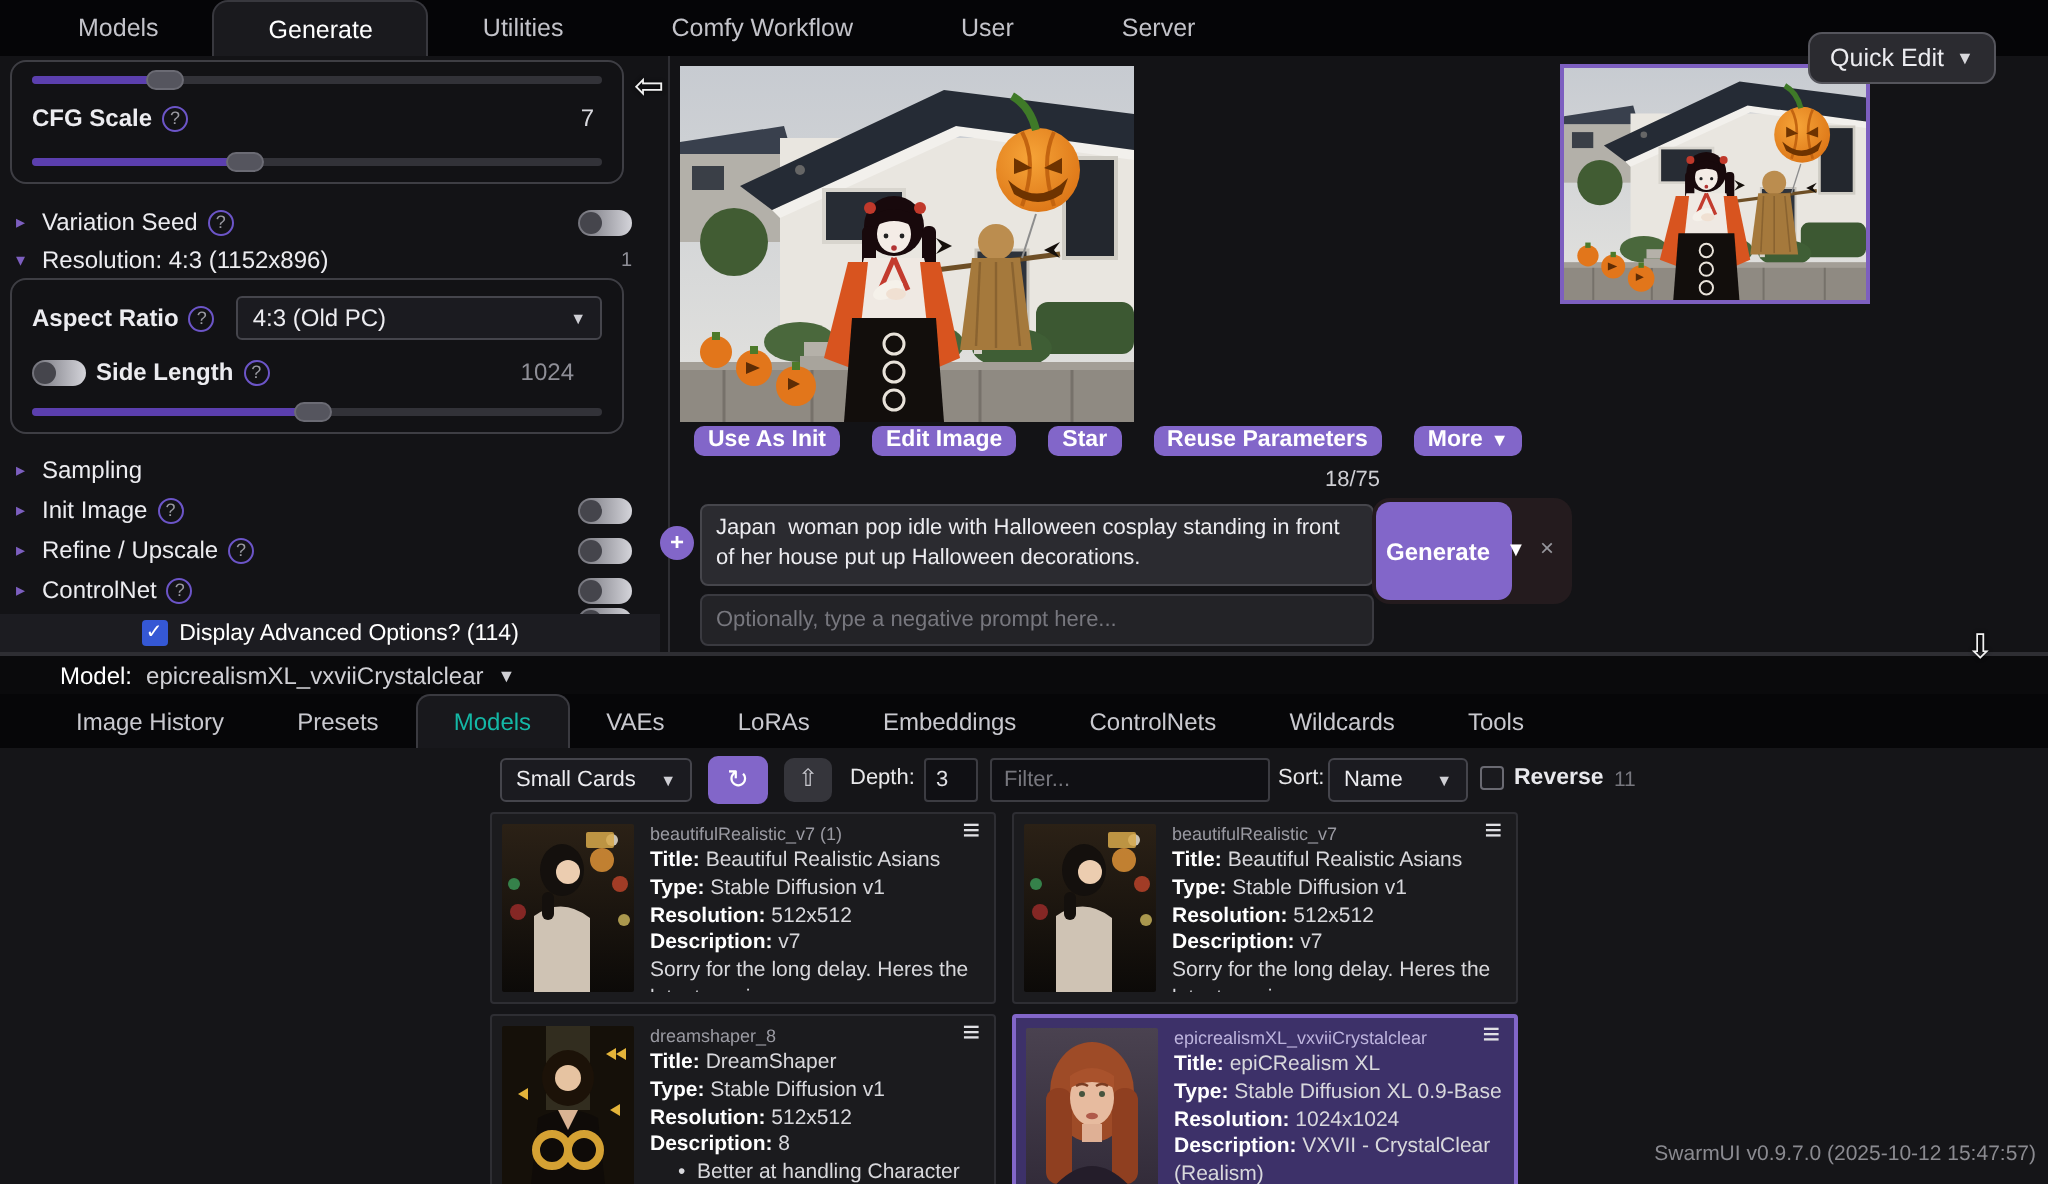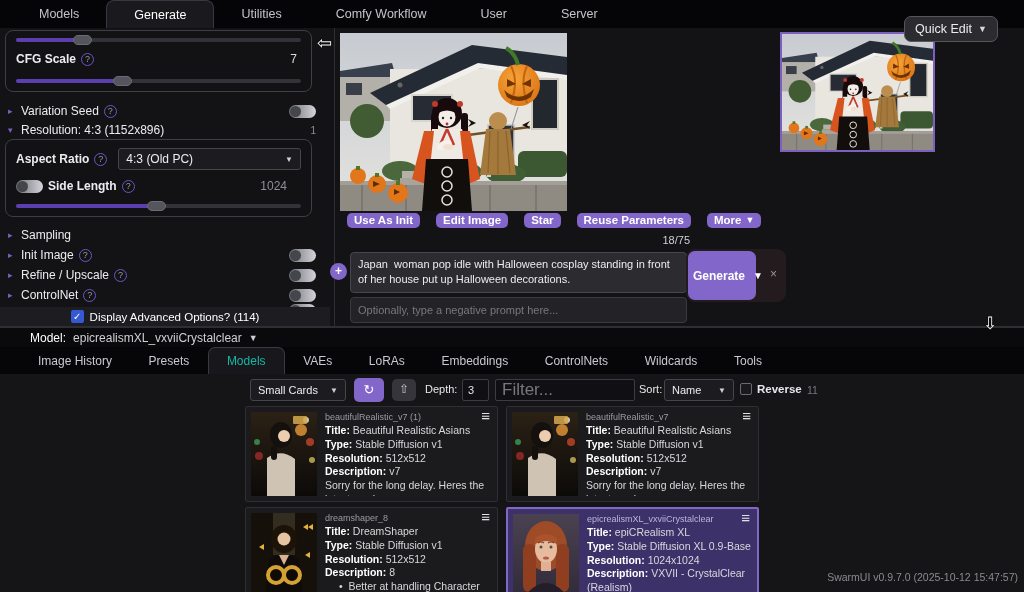--- a/index.html
+++ b/index.html
@@ -81,21 +81,21 @@
 #tree{position:absolute;top:0;left:0;width:240px;height:218px;background:#0c0c0f;border-right:1px solid #2e2e33;padding:7px 10px;font-size:12px}
 #tree .root{color:#8f81cf}
 #mtoolbar{position:absolute;top:0;left:240px;right:0;height:32px}
 .select{display:flex;align-items:center;justify-content:space-between;background:#1b1b20;border:1px solid #45454c;border-radius:3px;padding:0 7px;font-size:11px;color:#ececf0}
 .select .caret{font-size:8px;color:#cfcfd4;margin-left:6px}
 #size-select{position:absolute;left:10px;top:5px;width:96px;height:22px}
 #refresh-btn{position:absolute;left:114px;top:4px;width:30px;height:24px;background:#8266c9;border-radius:5px;color:#fff;font-size:13px;text-align:center;line-height:23px}
 #upload-btn{position:absolute;left:152px;top:5px;width:24px;height:22px;background:#35353b;border-radius:5px;color:#c9c9cf;font-size:12px;text-align:center;line-height:21px}
 #depth-label{position:absolute;left:185px;top:9px;font-size:11px}
 #depth-input{position:absolute;left:222px;top:5px;width:27px;height:22px;background:#101014;border:1px solid #3c3c42;border-radius:2px;color:#e2e2e6;font-size:11px;padding:0 5px;font-family:"Liberation Sans",sans-serif}
-#filter-input{position:absolute;left:255px;top:5px;width:140px;height:22px;background:#101014;border:1px solid #3c3c42;border-radius:2px;color:#e2e2e6;font-size:17px;padding:0 6px;font-family:"Liberation Sans",sans-serif}
+#filter-input{position:absolute;left:255px;top:5px;width:140px;height:22px;background:#101014;border:1px solid #3c3c42;border-radius:2px;color:#e2e2e6;font-size:11px;padding:0 6px;font-family:"Liberation Sans",sans-serif}
 #filter-input::placeholder{color:#77777e}
 #sort-label{position:absolute;left:399px;top:9px;font-size:11px}
 #sort-select{position:absolute;left:424px;top:5px;width:70px;height:22px}
 #reverse-check{position:absolute;left:500px;top:9px;width:12px;height:12px}
 #reverse-label{position:absolute;left:517px;top:9px;font-size:11.5px;font-weight:bold;color:#e8e8ec}
 #count-label{position:absolute;left:567px;top:10px;font-size:10.5px;color:#77777e}
 
 #cards-grid{position:absolute;top:32px;left:245px;width:524px;height:238px;display:grid;grid-template-columns:253px 253px;grid-auto-rows:96px;gap:5px 8px}
 .mcard{position:relative;background:#1b1b1e;border:1px solid #2e2e33;border-radius:2px;display:flex;padding:5px;overflow:hidden}
 .mcard.selected{background:#3d3169;border:2px solid #8266c9}

